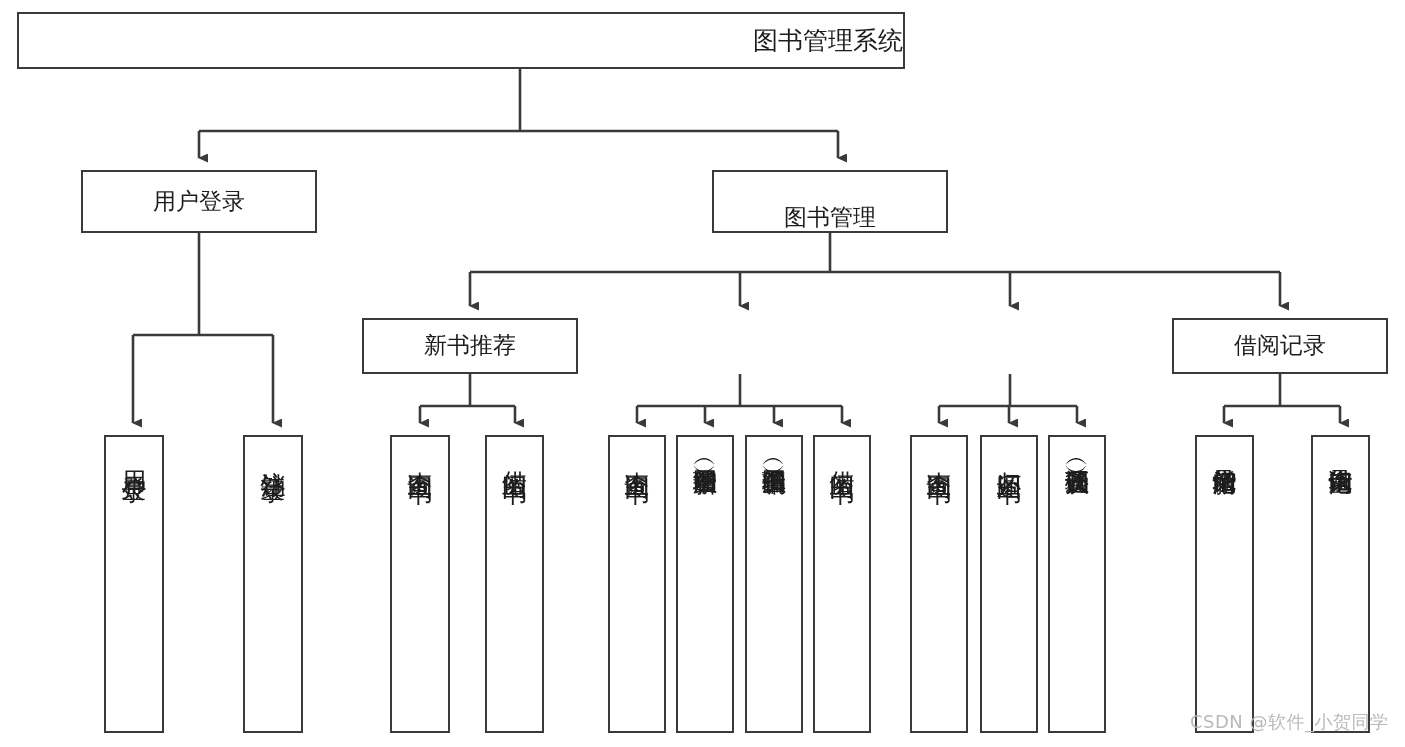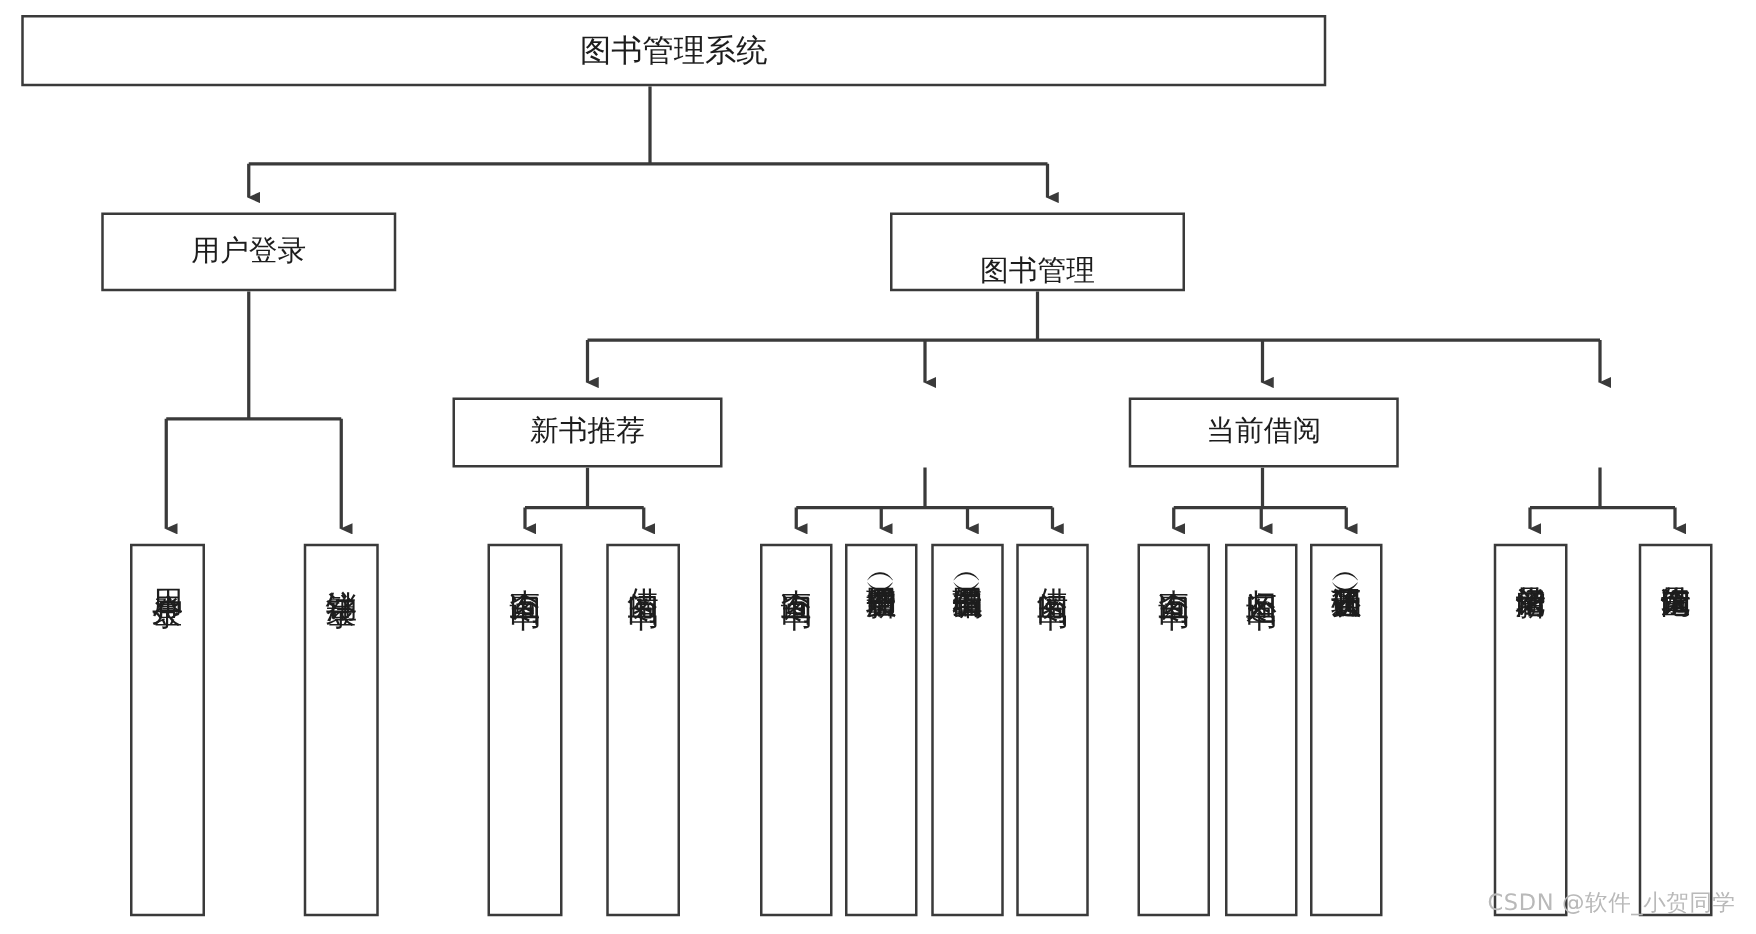--- a/index.html
+++ b/index.html
@@ -39,22 +39,23 @@
   .node-label {
     display: block;
     text-align: center;
     line-height: 1.18;
     white-space: nowrap;
   }
   
   .node.root {
     left: 17px;
     top: 12px;
-    width: 1044px;
+    width: 888px;
     height: 57px;
+    justify-content: flex-end;
   }
   .node.root .node-label {
     font-size: 25px;
   }
   
   .node.lvl1 {
     top: 170px;
     width: 236px;
     height: 63px;
   }
@@ -183,22 +184,22 @@
   <div class="node lvl1 n-user-login">
     <span class="node-label">用户登录</span>
   </div>
   <div class="node lvl1 n-book-mgmt">
     <span class="node-label">图书管理</span>
   </div>
 
   <div class="node lvl2 n-new-book">
     <span class="node-label">新书推荐</span>
   </div>
-  <div class="node lvl2 n-current">
-    <span class="node-label">当前借阅</span>
+  <div class="node lvl2 n-record">
+    <span class="node-label">借阅记录</span>
   </div>
 
   <div class="node leaf leaf-a">
     <span class="node-label">用户登录</span>
   </div>
   <div class="node leaf leaf-b">
     <span class="node-label">注销登录</span>
   </div>
   <div class="node leaf leaf-c">
     <span class="node-label">查询图书</span>

